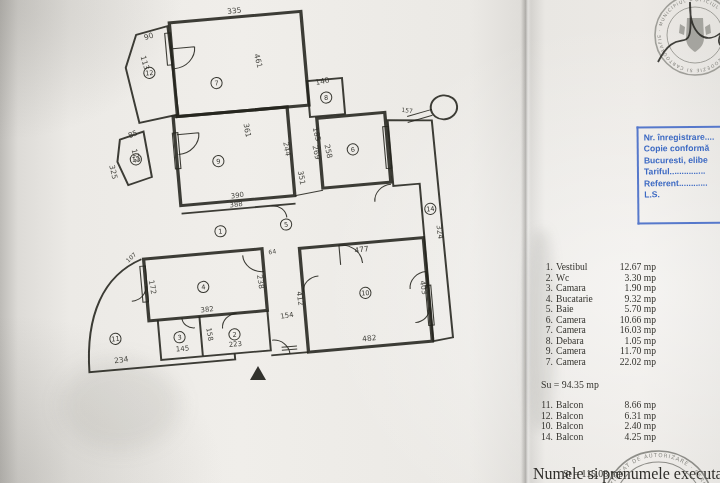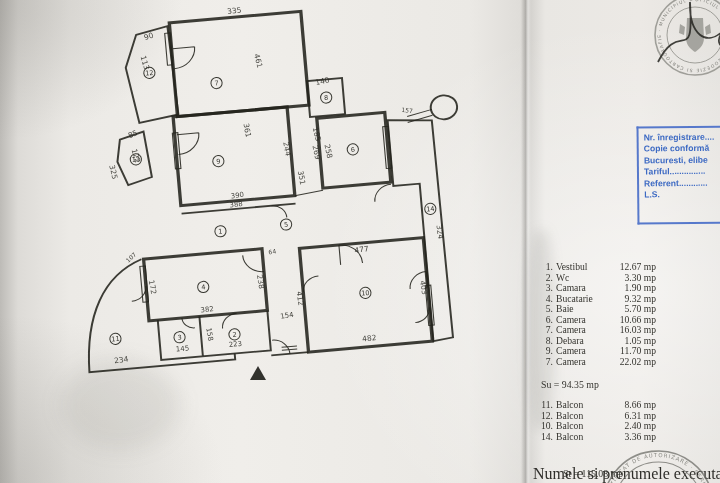--- a/index.html
+++ b/index.html
@@ -275,21 +275,21 @@
   <span class="lval">6.31 mp</span>
       </div>
       <div class="lrow">
   <span class="lno">10.</span>
   <span class="lname">Balcon</span>
   <span class="lval">2.40 mp</span>
       </div>
       <div class="lrow">
   <span class="lno">14.</span>
   <span class="lname">Balcon</span>
-  <span class="lval">3.36 mp</span>
+  <span class="lval">4.25 mp</span>
       </div>
     </div>
 </div>
 <div id="total" class="totline">St = 115.08 mp</div>
 
 <div id="footer-line">Numele si prenumele executantului</div>
 
 <svg class="artifact" style="left:588px;top:444px;" width="140" height="39" viewBox="0 0 140 39">
   <g transform="rotate(-7 70 60)">
     <circle cx="70" cy="62" r="55" fill="none" stroke="#6e6e68" stroke-width="1.6" opacity=".75"></circle>

